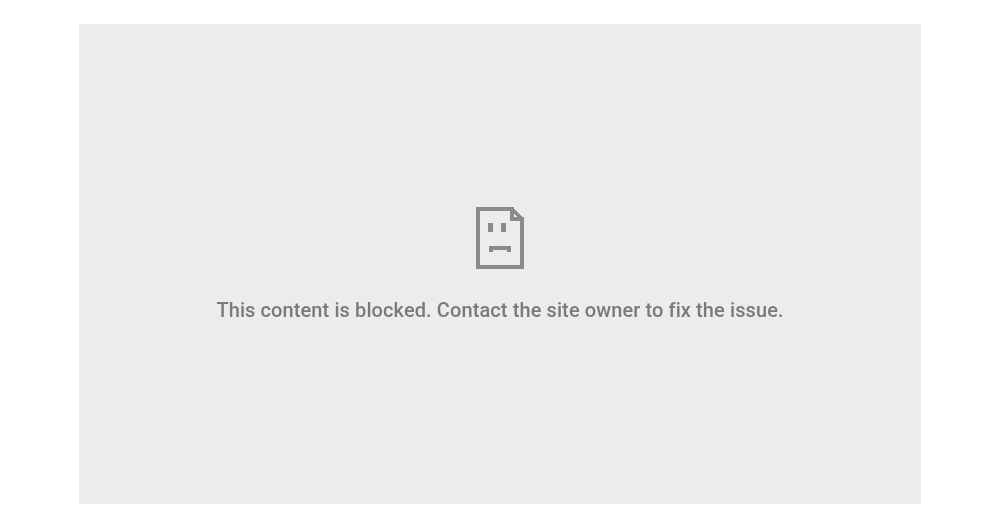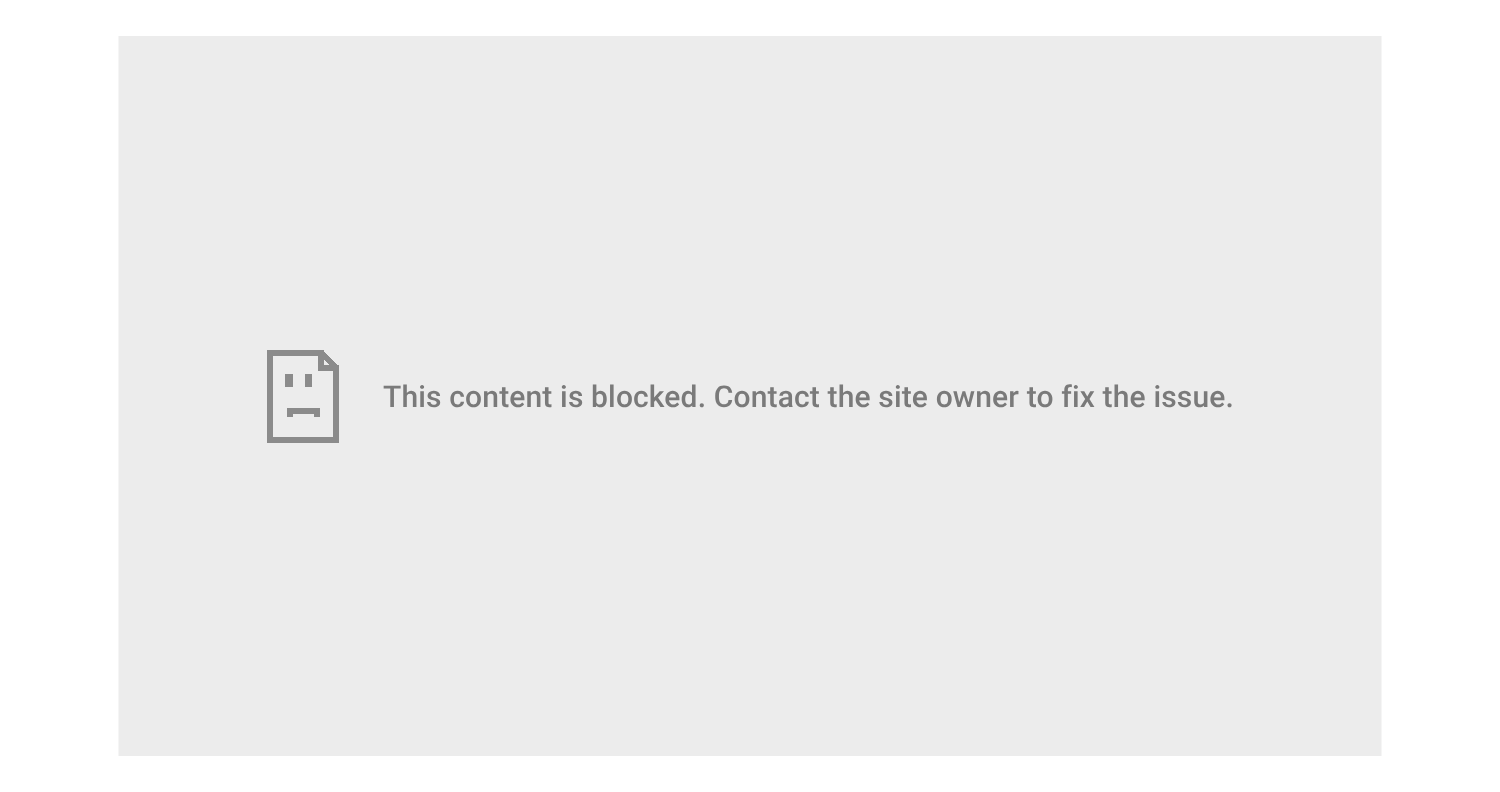--- a/index.html
+++ b/index.html
@@ -15,21 +15,21 @@
       display: flex;
       align-items: flex-start;
       justify-content: center;
       padding-top: 24px;
     }
     .error-panel {
       width: 842px;
       height: 480px;
       background: #ececec;
       display: flex;
-      flex-direction: row;
+      flex-direction: column;
       align-items: center;
       justify-content: center;
       gap: 28px;
     }
     .sad-page-icon {
       width: 50px;
       height: 64px;
       position: relative;
       display: block;
     }

